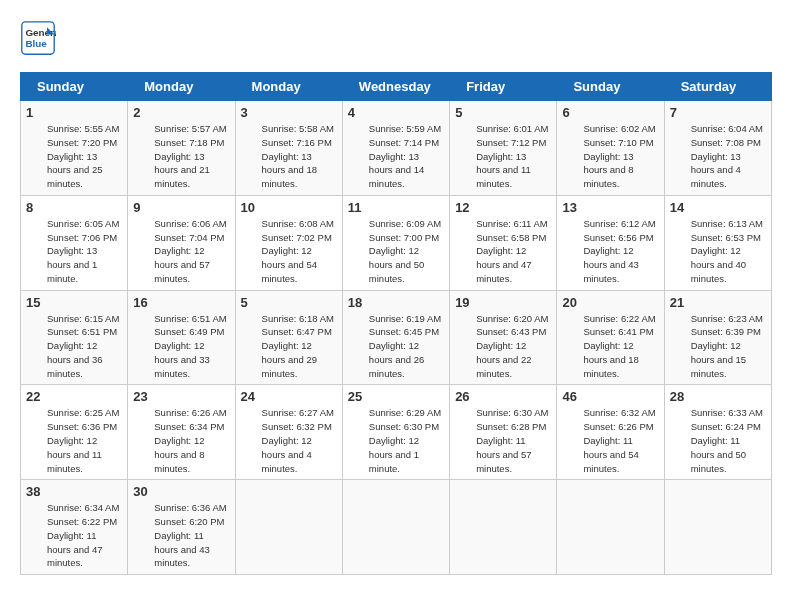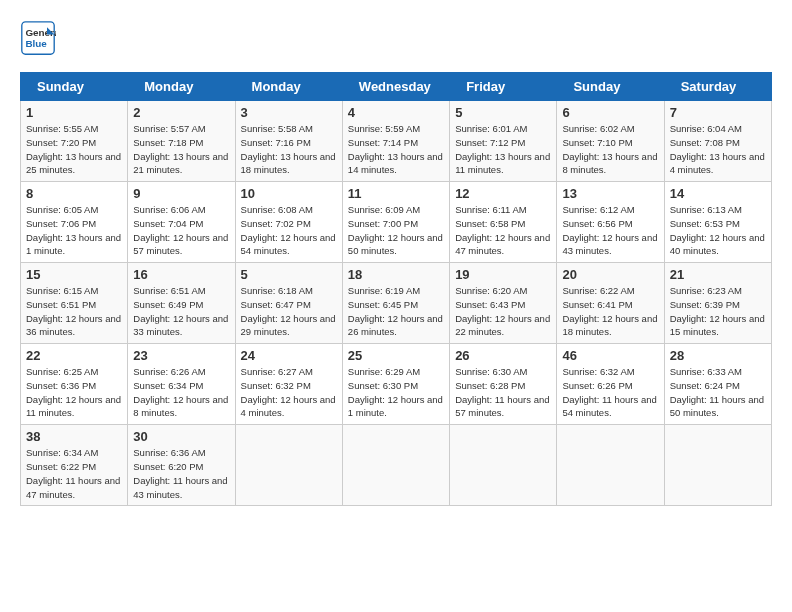--- a/index.html
+++ b/index.html
@@ -66,20 +66,21 @@
     .day-num {
       font-size: 13px;
       font-weight: bold;
       display: block;
       margin-bottom: 2px;
     }
     .day-detail {
       font-size: 9.5px;
       line-height: 1.45;
       color: #333;
+      margin-left: 21px;
     }
     td.empty {
       background: #f0f0f0;
     }
   </style>
 </head>
 <body>
 
 <div class="header-area">
   <div class="logo">

